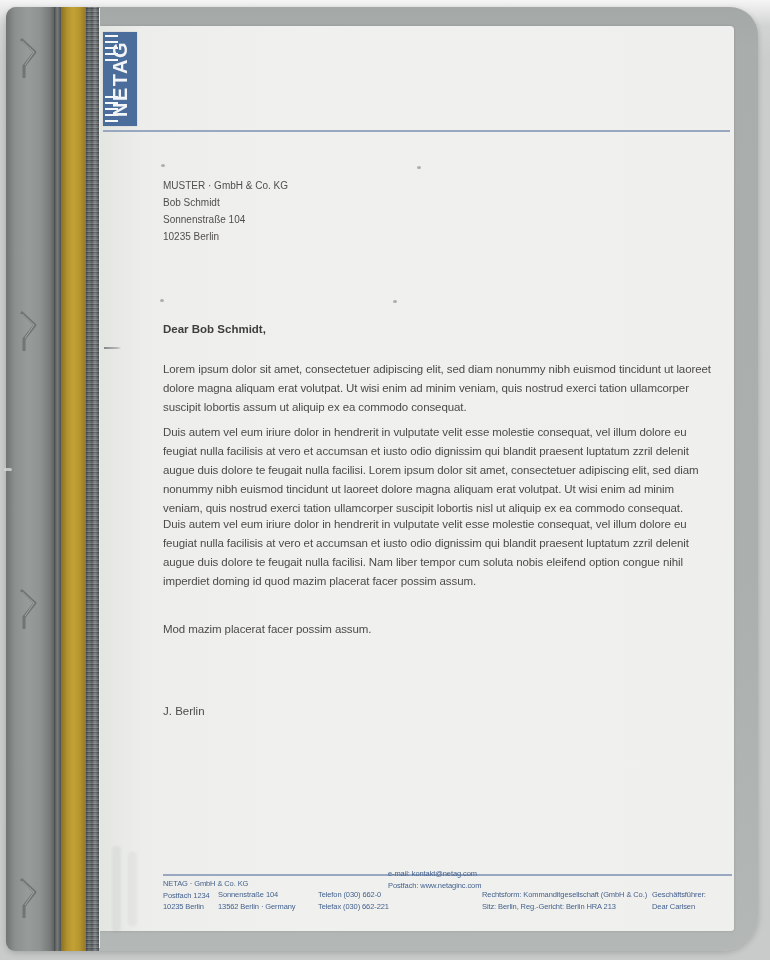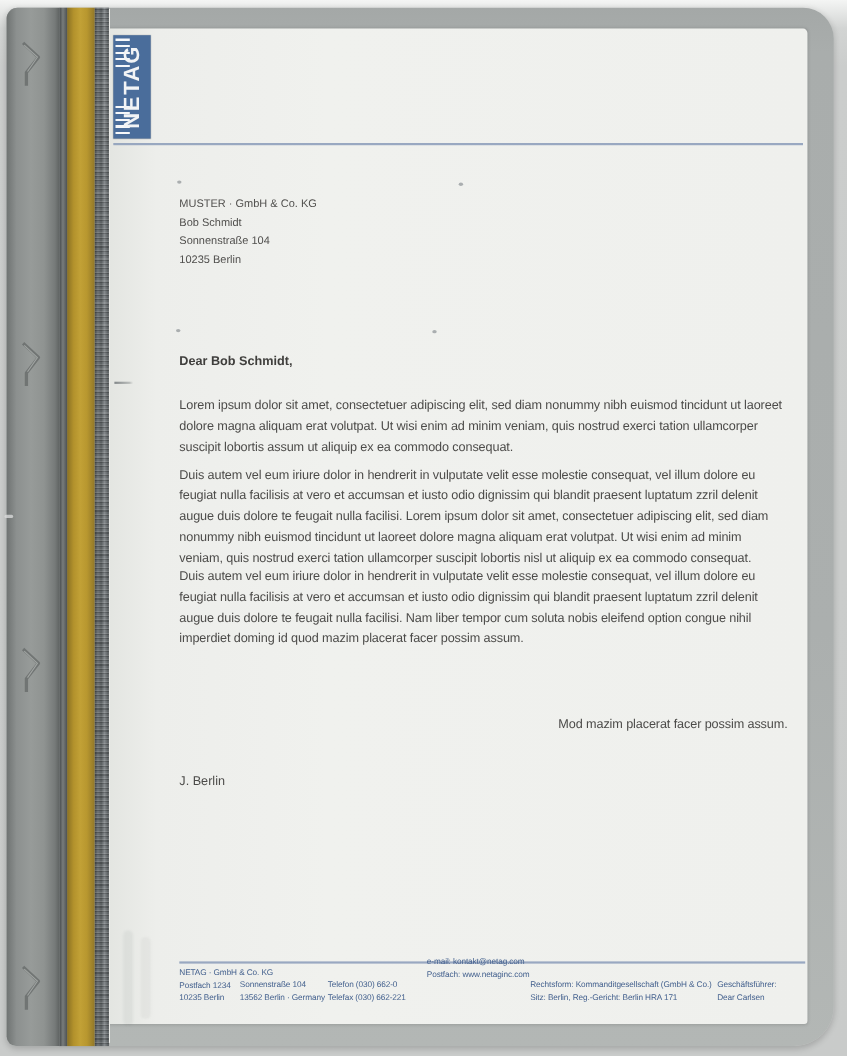--- a/index.html
+++ b/index.html
@@ -86,21 +86,21 @@
   .rule.top-rule { left:6px; top:104px; width:627px; }
   .rule.footer-rule { left:66px; top:848px; width:569px; }
 
   .fold-dot { position:absolute; width:4px; height:3px; background:#989da0; border-radius:50%; opacity:.8; }
   .fold-dash { position:absolute; left:7px; top:321px; width:17px; height:2px;
     background:linear-gradient(90deg,#83888a 0,#b9bcba 80%,transparent 100%); }
 
   .recipient { position:absolute; left:66px; top:151px; font-size:10px; line-height:17px; color:#504f4d; }
   .salutation { position:absolute; left:66px; top:297px; font-size:11.5px; font-weight:bold; color:#3f3e3c; }
   .para { position:absolute; left:66px; width:553px; font-size:11.5px; line-height:19px; color:#4c4b49; letter-spacing:-0.1px; }
-  .para.p1 { top:334px; } .para.p2 { top:397px; } .para.p3 { top:489px; } .para.p4 { top:624px;text-align:right; }
+  .para.p1 { top:334px; } .para.p2 { top:397px; } .para.p3 { top:489px; } .para.p4 { top:594px; }
   .signature { position:absolute; left:66px; top:679px; font-size:11.5px; color:#4c4b49; }
 
   .footer-col { position:absolute; font-size:7.5px; line-height:11.5px; color:#44618e; white-space:nowrap; letter-spacing:-0.1px; }
   .footer-col div { white-space:nowrap; }
   .fc1 { left:66px;  top:853px; }
   .fc2 { left:121px; top:864px; }
   .fc3 { left:205px; top:864px; }
   .fc4 { left:291px; top:864px; }
   .fc5 { left:385px; top:864px; }
   .fc6 { left:555px; top:864px; }
@@ -146,31 +146,31 @@
   <div class="rule footer-rule" style="left:163px; top:874px; width:569px;"></div>
   <div class="footer-col fc1" style="left:163px; top:878px;">
     <div>NETAG · GmbH &amp; Co. KG</div>
     <div>Postfach 1234</div>
     <div>10235 Berlin</div>
   </div>
   <div class="footer-col fc2" style="left:218px; top:889px;">
     <div>Sonnenstraße 104</div>
     <div>13562 Berlin · Germany</div>
   </div>
-  <div class="footer-col fc3" style="left:298px; top:889px;">
+  <div class="footer-col fc3" style="left:318px; top:889px;">
     <div>Telefon (030) 662-0</div>
     <div>Telefax (030) 662-221</div>
   </div>
   <div class="footer-col fc4" style="left:388px; top:868px;">
     <div>e-mail: kontakt@netag.com</div>
     <div>Postfach: www.netaginc.com</div>
   </div>
   <div class="footer-col fc5" style="left:482px; top:889px;">
     <div>Rechtsform: Kommanditgesellschaft (GmbH &amp; Co.)</div>
-    <div>Sitz: Berlin, Reg.-Gericht: Berlin HRA 171</div>
+    <div>Sitz: Berlin, Reg.-Gericht: Berlin HRA 213</div>
   </div>
   <div class="footer-col fc6" style="left:652px; top:889px;">
     <div>Geschäftsführer:</div>
     <div>Dear Carlsen</div>
   </div>
 
   <div class="paper-edge"></div>
   <div class="spine-ridge"></div>
   <div class="spine-yellow"></div>
   <div class="spine-groove"></div>

